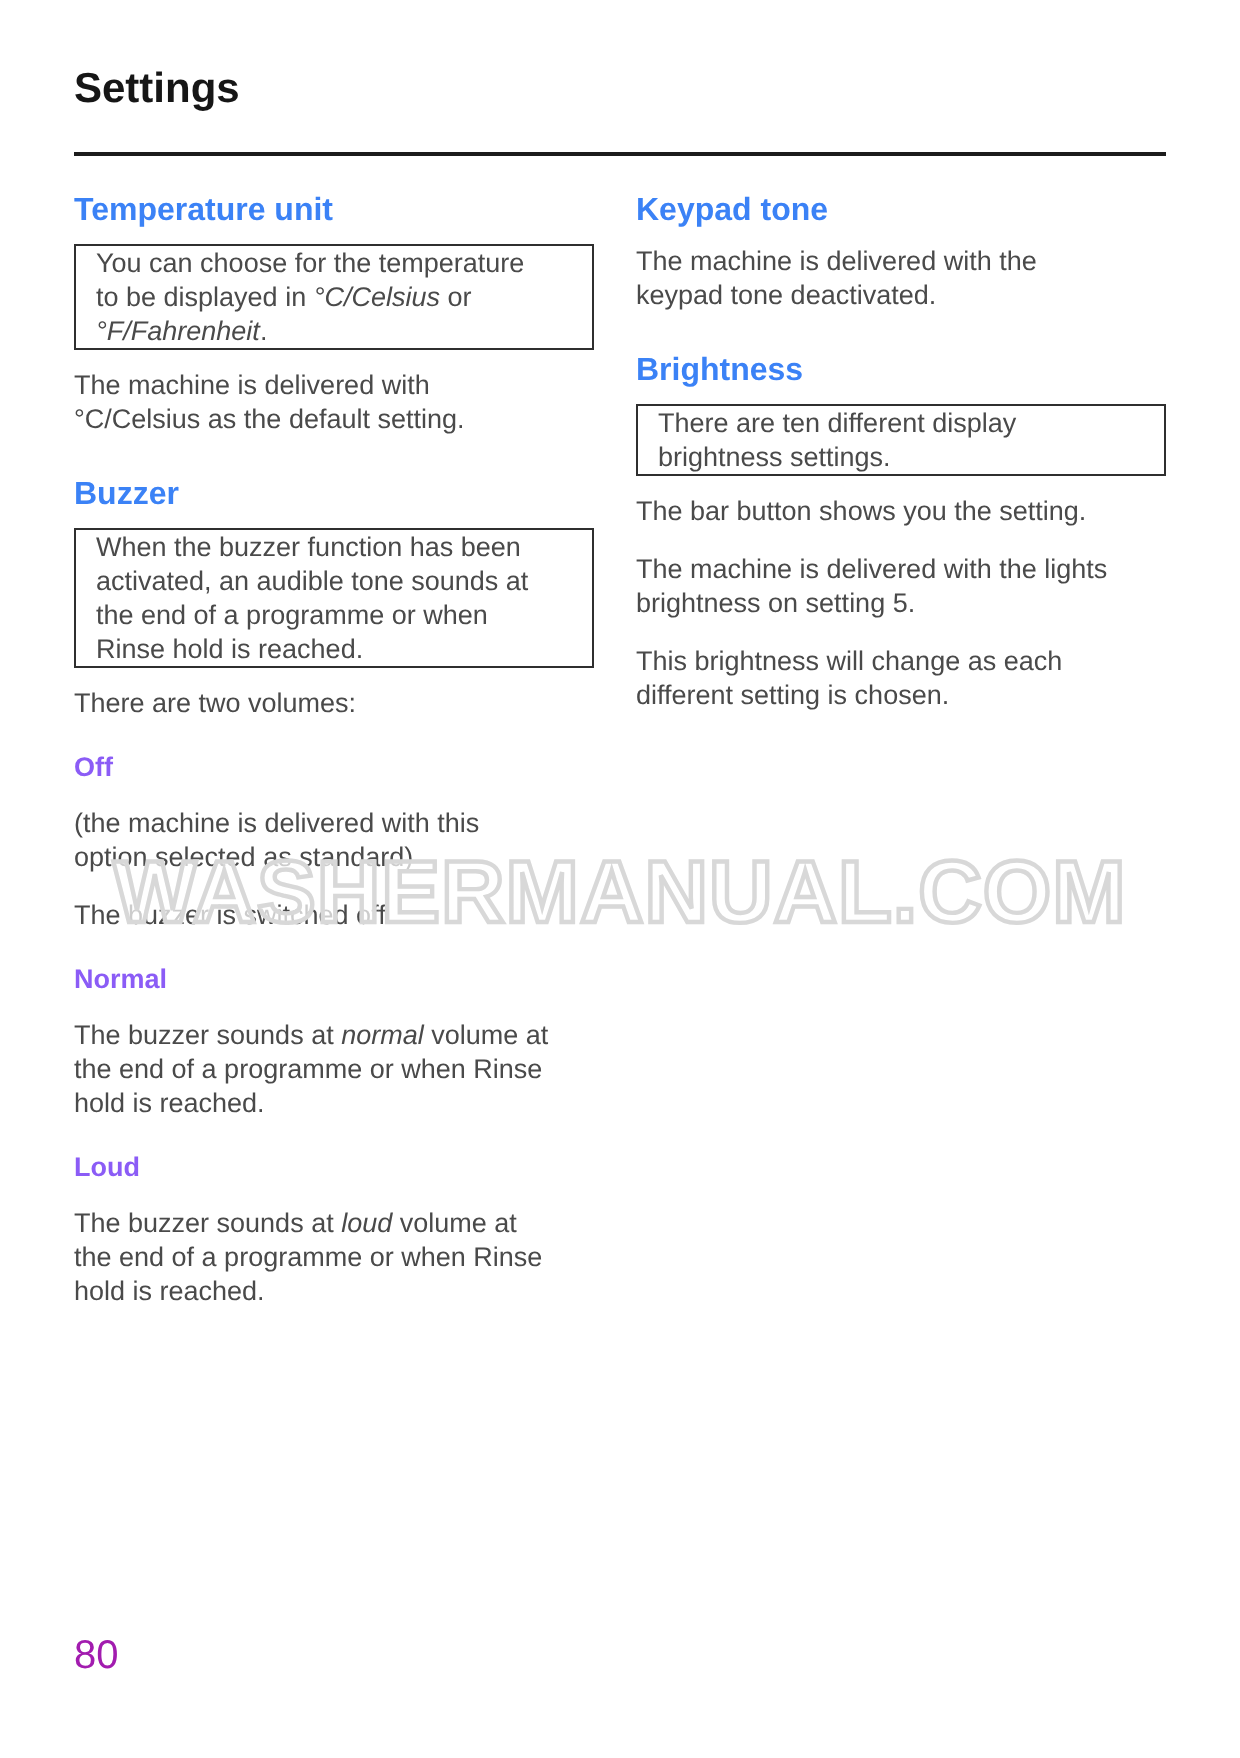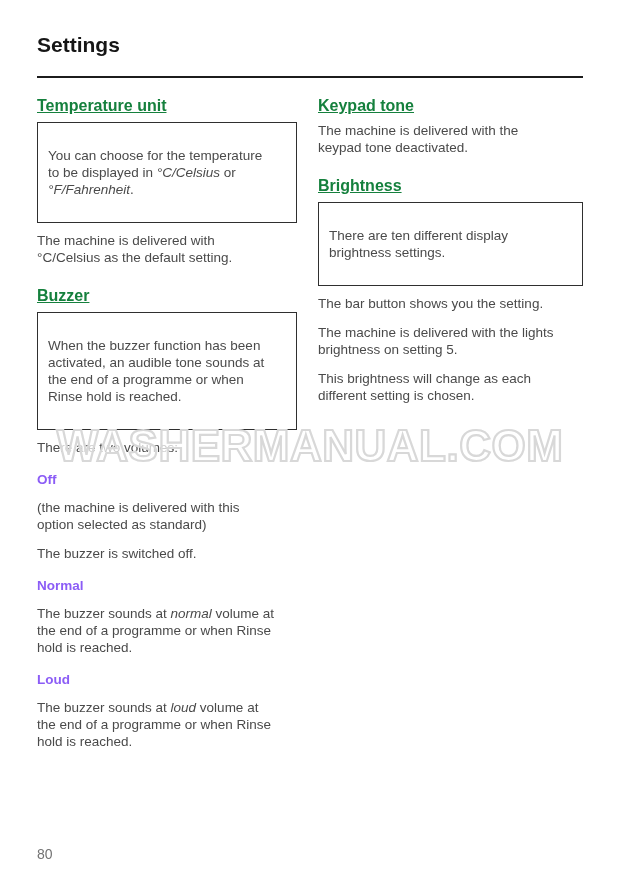--- a/index.html
+++ b/index.html
@@ -27,49 +27,48 @@
     border-top: 2px solid #1c1c1c;
     margin: 0 0 18px 0;
   }
   .columns { display: flex; gap: 21px; }
   .col-left  { flex: 0 0 260px; width: 260px; }
   .col-right { flex: 0 0 265px; width: 265px; }
   h2 {
     font-size: 16px;
     line-height: 19px;
     margin: 0 0 7px 0;
-    color: #15803d;
+    color: #3b82f6;
     font-weight: bold;
-    text-decoration: underline;
   }
   .section { margin-top: 20px; }
   .note-box {
     border: 1px solid #2f2f2f;
-    padding: 24px 10px;
+    padding: 0 10px;
     margin: 0 0 9px 0;
     white-space: pre-line;
   }
   p {
     margin: 0 0 12px 0;
     white-space: pre-line;
   }
   h3 {
     font-size: 13.5px;
     line-height: 16px;
     margin: 16px 0 11px 0;
     color: #8b5cf6;
     font-weight: bold;
   }
   i { font-style: italic; }
   .page-number {
     position: absolute;
     left: 37px;
-    top: 846px;
-    font-size: 14px;
-    color: #737373;
+    top: 820px;
+    font-size: 20px;
+    color: #a21caf;
   }
   .watermark {
     position: absolute;
     left: 0;
     top: 412px;
     pointer-events: none;
   }
   .watermark text {
     font-family: "Liberation Sans", sans-serif;
     font-weight: bold;

